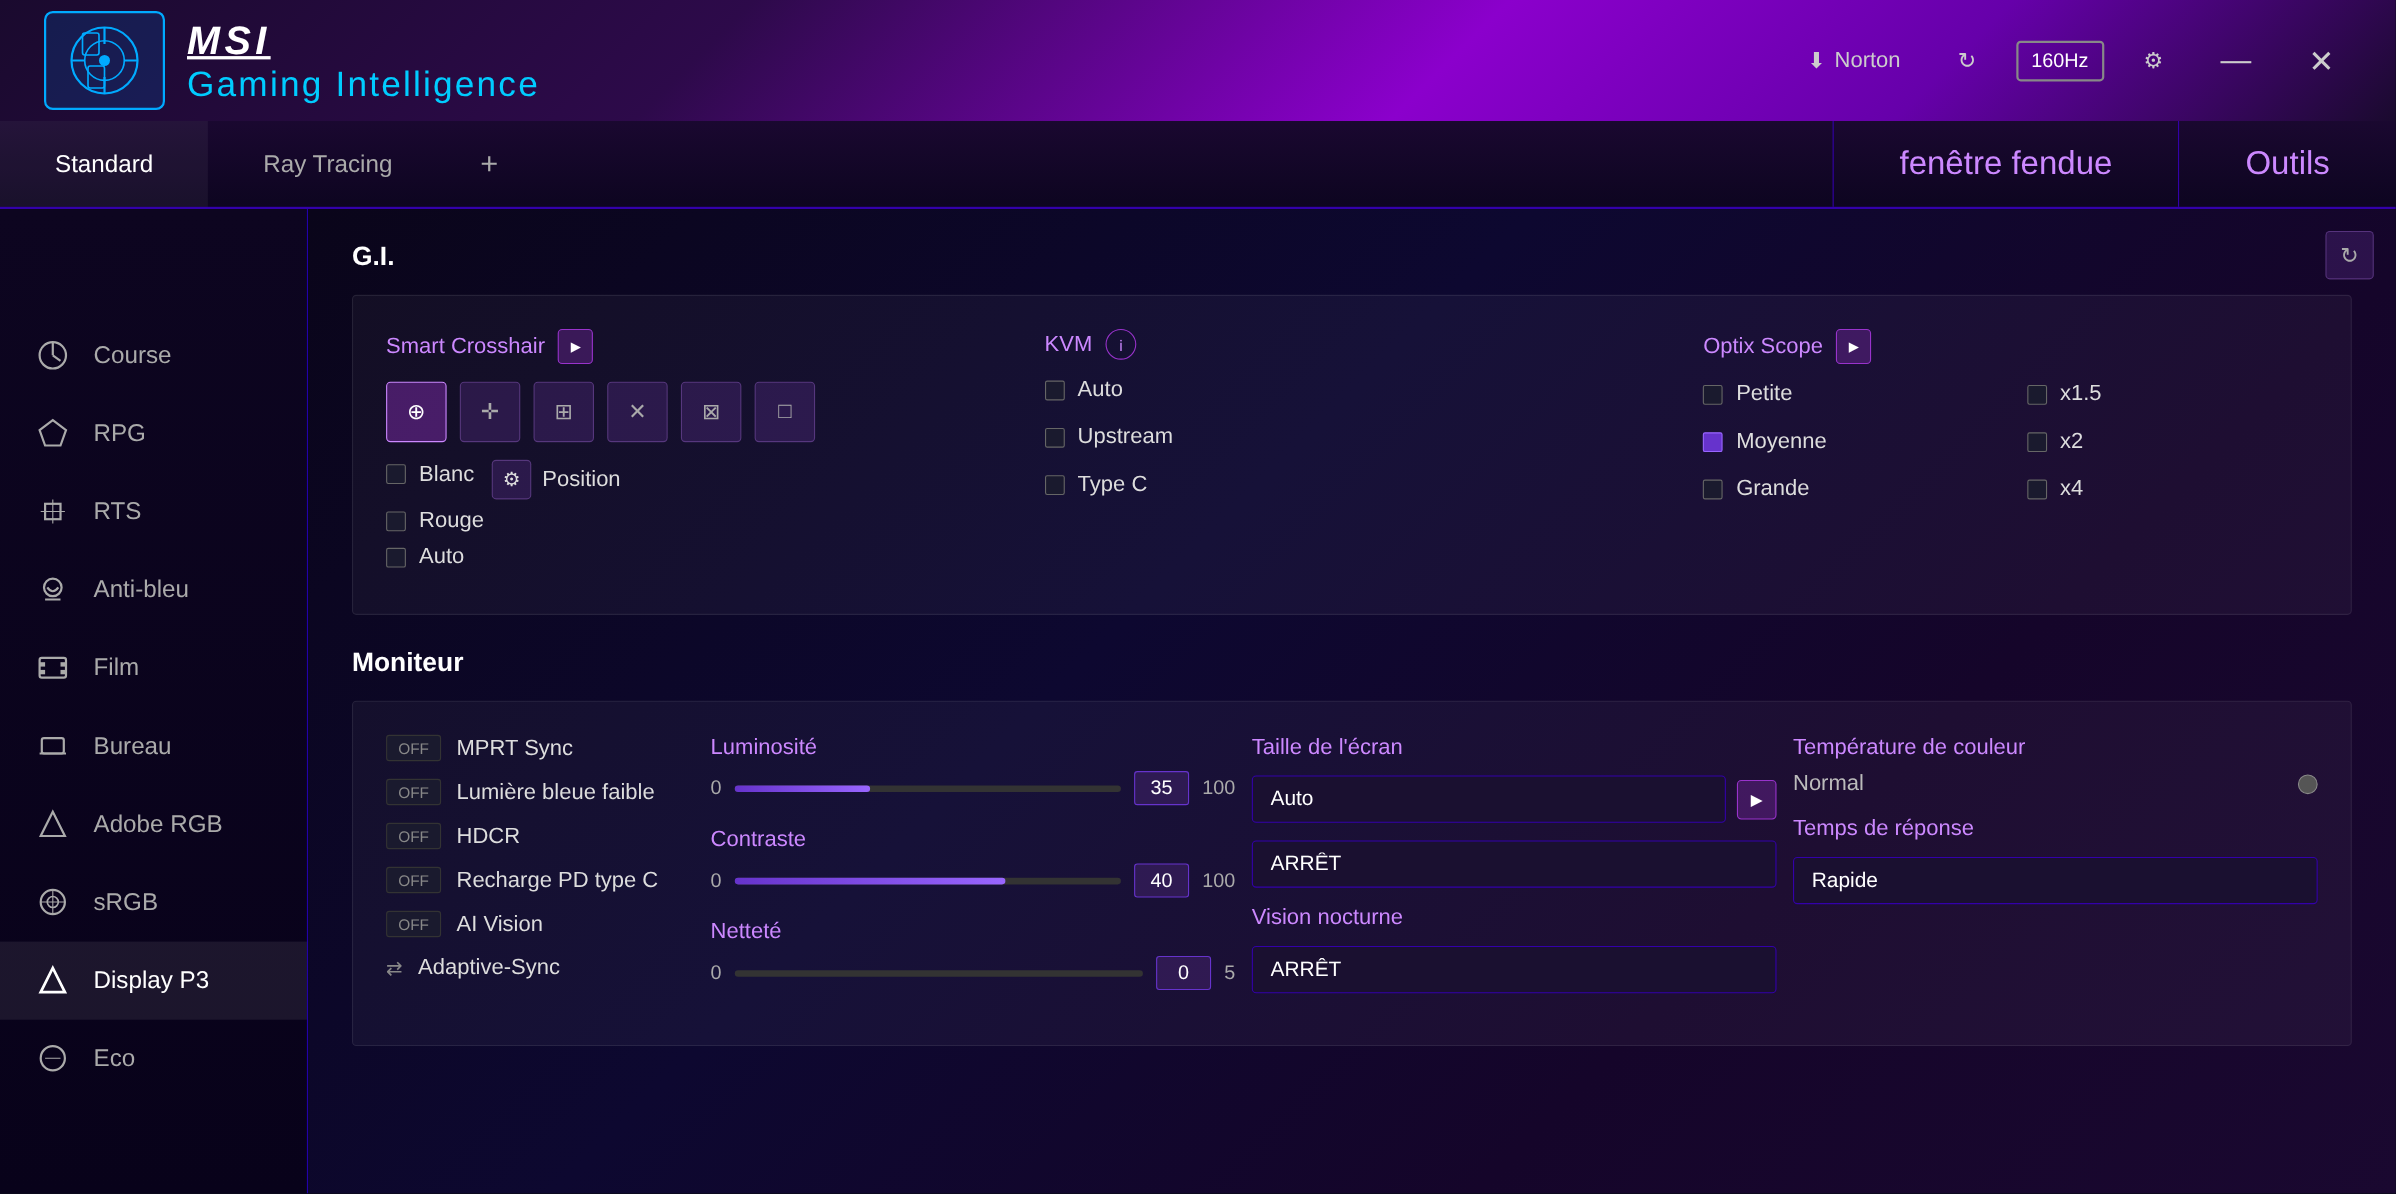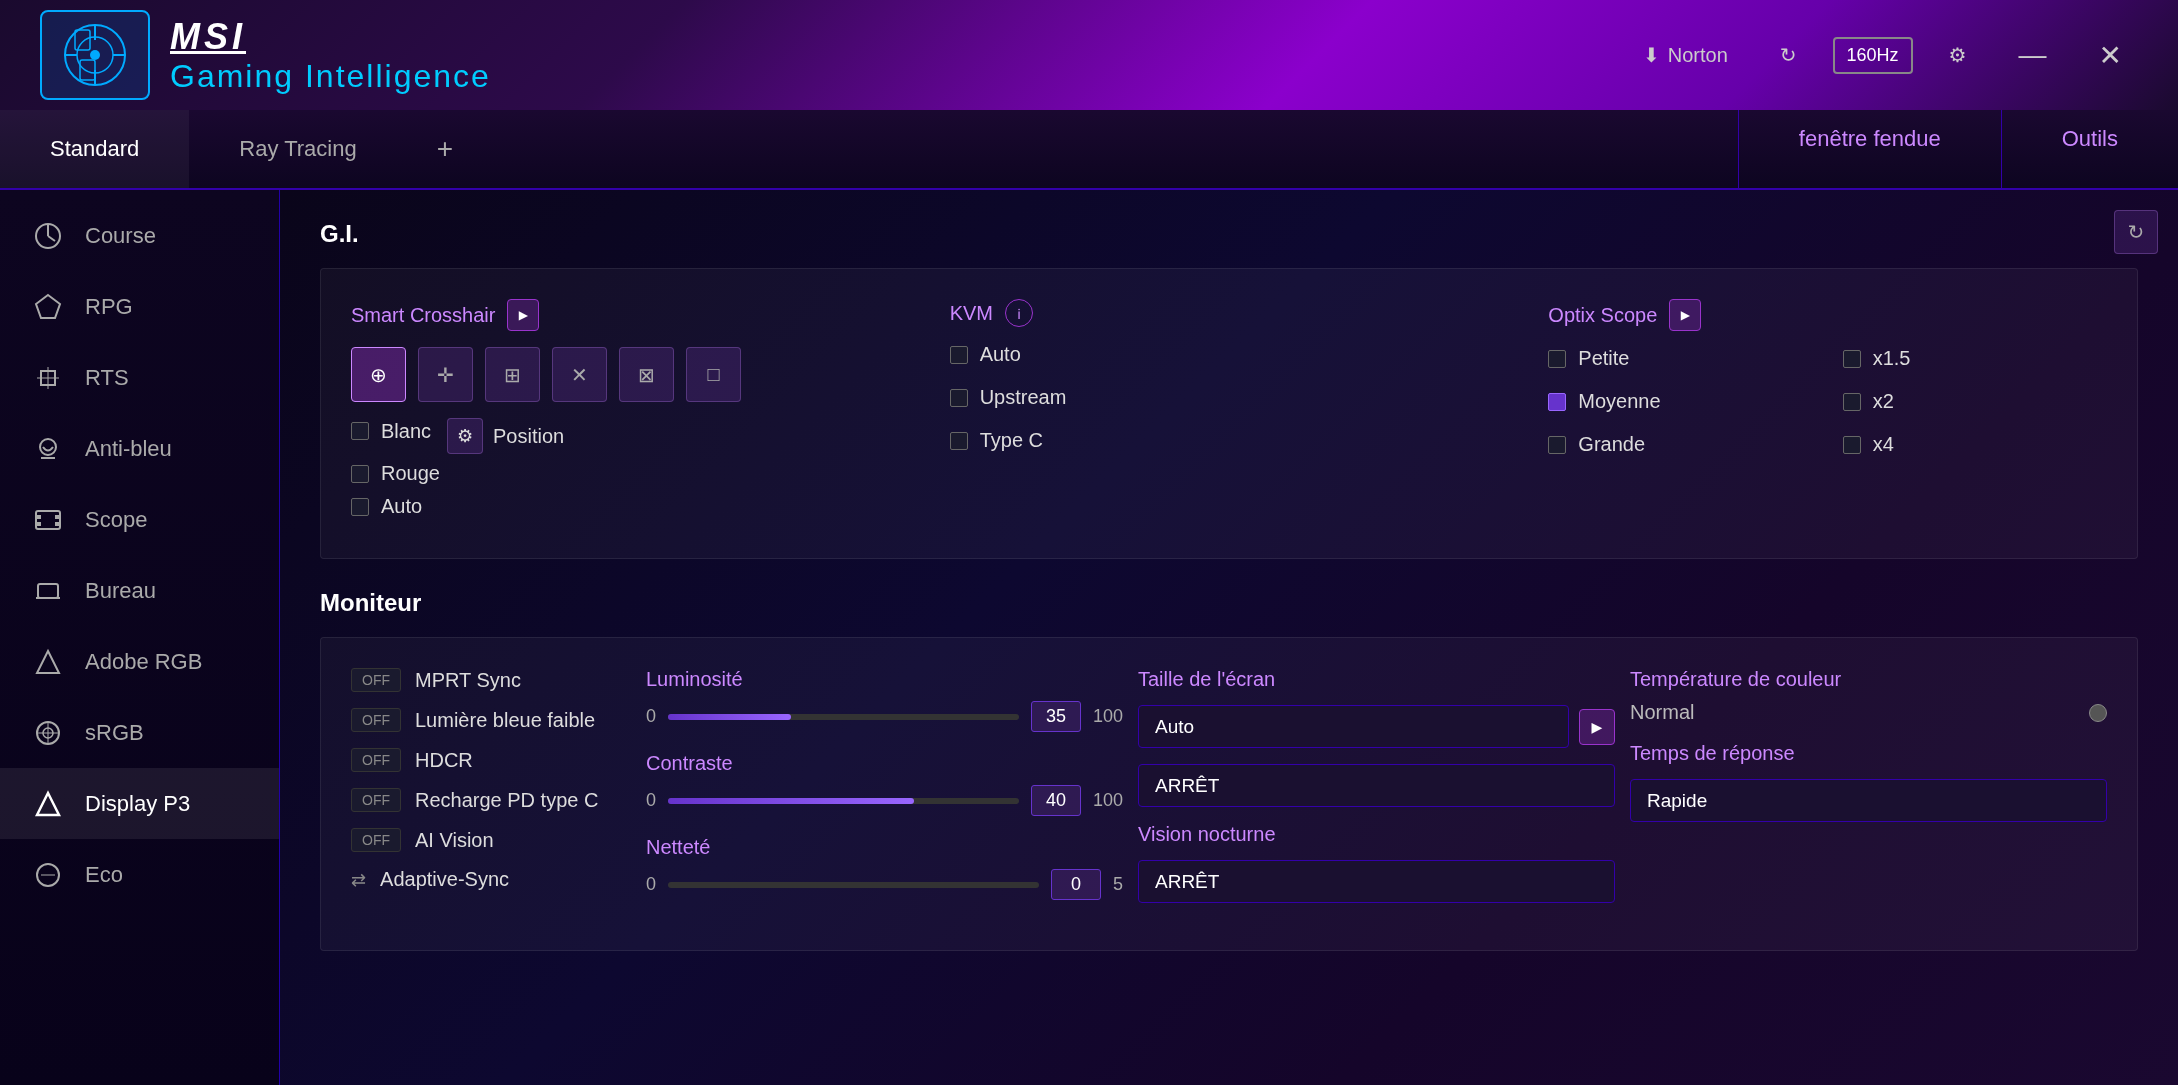--- a/index.html
+++ b/index.html
@@ -116,41 +116,43 @@
       display: flex;
       align-items: center;
     }
     .tab-right {
       margin-left: auto;
       display: flex;
       align-items: stretch;
     }
     .tab-right-item {
       display: flex;
+      align-items: center;
       padding: 16px 60px;
-      font-size: 22px;
+      font-size: 30px;
       color: #cc88ff;
       cursor: pointer;
       border-left: 1px solid #3300aa;
     }
 
     
     .main {
       display: flex;
       height: calc(1085px - 110px - 80px);
     }
 
     
     .sidebar {
       width: 280px;
       background: linear-gradient(180deg, #0d0520 0%, #08021a 100%);
       border-right: 1px solid #2200aa;
       display: flex;
       flex-direction: column;
       padding-top: 10px;
+      justify-content: center;
     }
     .sidebar-item {
       display: flex;
       align-items: center;
       gap: 20px;
       padding: 18px 30px;
       font-size: 22px;
       color: #aaa;
       cursor: pointer;
     }
@@ -569,21 +571,21 @@
     <div class="sidebar-item">
       <div class="sidebar-icon">
         <svg width="30" height="30" viewBox="0 0 30 30">
             <rect x="3" y="6" width="24" height="18" rx="2" fill="none" stroke="#aaa" stroke-width="2"></rect>
             <rect x="3" y="10" width="5" height="4" fill="#aaa"></rect>
             <rect x="3" y="17" width="5" height="4" fill="#aaa"></rect>
             <rect x="22" y="10" width="5" height="4" fill="#aaa"></rect>
             <rect x="22" y="17" width="5" height="4" fill="#aaa"></rect>
           </svg>
       </div>
-      <span>Scope</span>
+      <span>Film</span>
     </div>
     <div class="sidebar-item">
       <div class="sidebar-icon">
         <svg width="30" height="30" viewBox="0 0 30 30">
             <rect x="5" y="8" width="20" height="14" rx="2" fill="none" stroke="#aaa" stroke-width="2"></rect>
             <line x1="3" y1="22" x2="27" y2="22" stroke="#aaa" stroke-width="2"></line>
           </svg>
       </div>
       <span>Bureau</span>
     </div>

